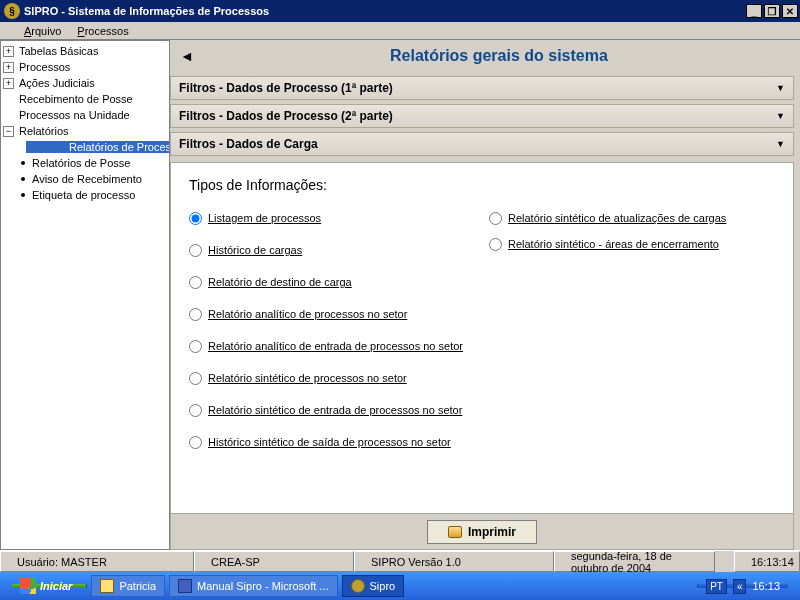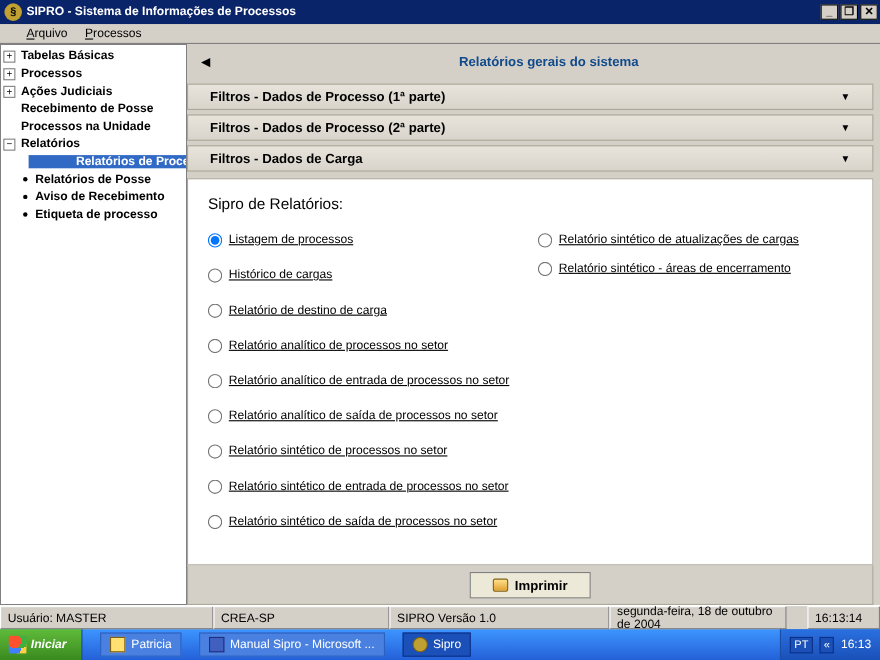--- a/index.html
+++ b/index.html
@@ -20,58 +20,58 @@
   
   .main { display: flex; height: 510px; }
 
   
   .tree { width: 170px; background: #fff; border: 1px solid #808080; overflow: auto; padding: 2px; }
   .tree-node { display: flex; align-items: center; height: 16px; white-space: nowrap; cursor: default; }
   .tree-node .expander { width: 11px; height: 11px; border: 1px solid #808080; display: flex; align-items: center; justify-content: center; font-size: 9px; line-height: 1; margin-right: 3px; background: #fff; }
   .tree-node .expander.none { border: 0; }
   .tree-node .bullet { width: 4px; height: 4px; background: #000; border-radius: 50%; margin: 0 5px 0 18px; }
   .tree-node.child { padding-left: 0; }
-  .tree-node .label { padding: 0 2px; font-weight: bold; }
+  .tree-node .label { padding: 0 2px; }
   .tree-node.selected .label { background: #316ac5; color: #fff; padding-left: 43px; }
 
   
   .content { flex: 1; background: #d4d0c8; padding: 0 6px 0 0; display: flex; flex-direction: column; }
   .content-header { display: flex; align-items: center; height: 32px; }
   .content-header .back { font-size: 14px; font-weight: bold; padding: 0 10px; cursor: default; color: #000; }
-  .content-header .page-title { flex: 1; text-align: center; color: #104a8a; font-weight: bold; font-size: 12px; }
-
-  .filterbar { height: 24px; background: linear-gradient(#e8e4dc,#d8d4cc); border: 1px solid #aca899; display: flex; align-items: center; padding: 0 20px; margin-top: 4px; cursor: default; font-weight: bold; font-size: 12px; }
+  .content-header .page-title { flex: 1; text-align: center; color: #104a8a; font-weight: bold; font-size: 16px; }
+
+  .filterbar { height: 24px; background: linear-gradient(#e8e4dc,#d8d4cc); border: 1px solid #aca899; display: flex; align-items: center; padding: 0 8px; margin-top: 4px; cursor: default; font-weight: bold; font-size: 12px; }
   .filterbar .drop { margin-left: auto; font-size: 9px; }
 
   .report-body { flex: 1; background: #fff; border: 1px solid #aca899; margin-top: 6px; padding: 14px 18px; position: relative; }
   .report-body h3 { margin: 0 0 12px 0; font-size: 14px; font-weight: normal; }
   .radio-columns { display: flex; text-decoration: underline; }
   .col { display: flex; flex-direction: column; }
   .col.left { width: 300px; }
   .col.right { flex: 1; }
   .radio-row { display: flex; align-items: center; height: 26px; }
   .radio-row input { margin: 0 6px 0 0; }
   .radio-row label { cursor: default; }
   .col.left .radio-row.extra { margin-top: 6px; }
 
   .print-row { height: 36px; background: #d4d0c8; border: 1px solid #aca899; border-top: 0; display: flex; align-items: center; justify-content: center; }
   .print-btn { height: 24px; min-width: 110px; border: 1px solid #808080; background: #ece9d8; display: flex; align-items: center; justify-content: center; font-weight: bold; font-size: 12px; cursor: default; padding: 0 12px; gap: 6px; }
   .print-btn .picon { width: 14px; height: 12px; background: linear-gradient(#ffe08a,#e0a030); border: 1px solid #806010; border-radius: 2px; }
 
   
   .statusbar { height: 22px; display: flex; background: #d4d0c8; border-top: 1px solid #fff; }
-  .cell { border: 1px solid #808080; border-top-color: #fff; border-left-color: #fff; padding: 2px 6px; display: flex; align-items: center; }
+  .cell { border: 1px solid #808080; border-top-color: #fff; border-left-color: #fff; padding: 2px 16px; display: flex; align-items: center; }
   .cell.user { width: 194px; }
   .cell.crea { width: 160px; }
   .cell.ver { width: 200px; }
   .cell.date { flex: 1; }
   .cell.time { width: 66px; margin-left: 19px; }
 
   
-  .taskbar { height: 28px; background: linear-gradient(#3d95ff,#2460d8); display: flex; align-items: center; padding: 0; color: #fff; gap: 12px; }
+  .taskbar { height: 28px; background: linear-gradient(#3d95ff,#2460d8); display: flex; align-items: center; padding: 12px; color: #fff; }
   .start { height: 100%; background: linear-gradient(#5fbb3a,#3a8a1f); display: flex; align-items: center; padding: 0 14px 0 8px; font-weight: bold; font-style: italic; border-right: 1px solid #1a4da8; cursor: default; gap: 4px; }
   .start .slogo { width: 16px; height: 16px; background: radial-gradient(circle at 30% 30%, #ff5030 0 40%, transparent 41%), radial-gradient(circle at 70% 30%, #40b040 0 40%, transparent 41%), radial-gradient(circle at 30% 70%, #4080ff 0 40%, transparent 41%), radial-gradient(circle at 70% 70%, #ffd040 0 40%, transparent 41%); }
   .taskbtn { height: 22px; background: #4a80e0; border: 1px solid #2a60c0; margin-left: 4px; display: flex; align-items: center; padding: 0 8px; gap: 5px; cursor: default; max-width: 180px; }
   .taskbtn.active { background: #1a50b8; border-color: #0a3088; }
   .taskbtn .ticon { width: 14px; height: 14px; background: #ffe070; border: 1px solid #806010; }
   .taskbtn .ticon.word { background: #4060c0; border-color: #203080; }
   .taskbtn .ticon.out  { background: #d0a040; border-color: #806010; }
   .taskbtn .ticon.app  { background: #c0a030; border-radius: 50%; border-color: #806010; }
   .tasktext { white-space: nowrap; overflow: hidden; text-overflow: ellipsis; font-size: 11px; }
   .tray { margin-left: auto; height: 100%; background: linear-gradient(#2a70e0,#1a50b8); display: flex; align-items: center; padding: 0 8px; gap: 6px; border-left: 1px solid #1a4da8; }
@@ -154,21 +154,21 @@
     <div class="filterbar">
       <span>Filtros - Dados de Processo (2ª parte)</span>
       <span class="drop">▼</span>
     </div>
     <div class="filterbar">
       <span>Filtros - Dados de Carga</span>
       <span class="drop">▼</span>
     </div>
 
     <div class="report-body">
-      <h3>Sipro de Relatórios:</h3>
+      <h3>Tipos de Informações:</h3>
       <div class="radio-columns">
         <div class="col left">
           <div class="radio-row">
               <input type="radio" name="rt" checked="" style="">
               <label>Listagem de processos</label>
             </div>
           <div class="radio-row extra">
               <input type="radio" name="rt" style="">
               <label>Histórico de cargas</label>
             </div>
@@ -179,33 +179,29 @@
           <div class="radio-row extra">
               <input type="radio" name="rt" style="">
               <label>Relatório analítico de processos no setor</label>
             </div>
           <div class="radio-row extra">
               <input type="radio" name="rt" style="">
               <label>Relatório analítico de entrada de processos no setor</label>
             </div>
           <div class="radio-row extra">
               <input type="radio" name="rt" style="">
-              <label>Relatório analítico de saída de processos no setor</label>
-            </div>
-          <div class="radio-row extra">
-              <input type="radio" name="rt" style="">
               <label>Relatório sintético de processos no setor</label>
             </div>
           <div class="radio-row extra">
               <input type="radio" name="rt" style="">
               <label>Relatório sintético de entrada de processos no setor</label>
             </div>
           <div class="radio-row extra">
               <input type="radio" name="rt" style="">
-              <label>Relatório sintético de saída de processos no setor</label>
+              <label>Histórico sintético de saída de processos no setor</label>
             </div>
         </div>
         <div class="col right">
           <div class="radio-row">
               <input type="radio" name="rt" style="">
               <label>Relatório sintético de atualizações de cargas</label>
             </div>
           <div class="radio-row extra">
               <input type="radio" name="rt" style="">
               <label>Relatório sintético - áreas de encerramento</label>

